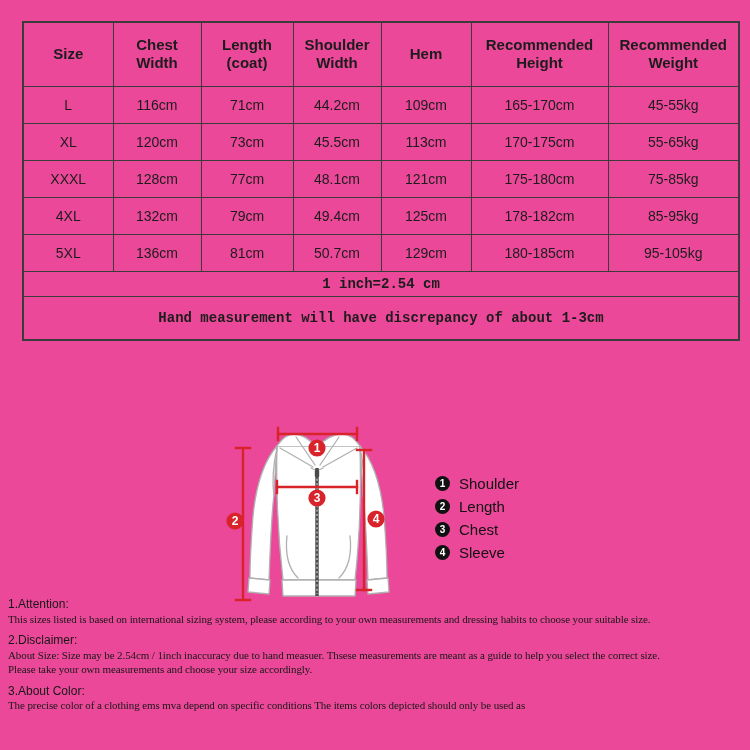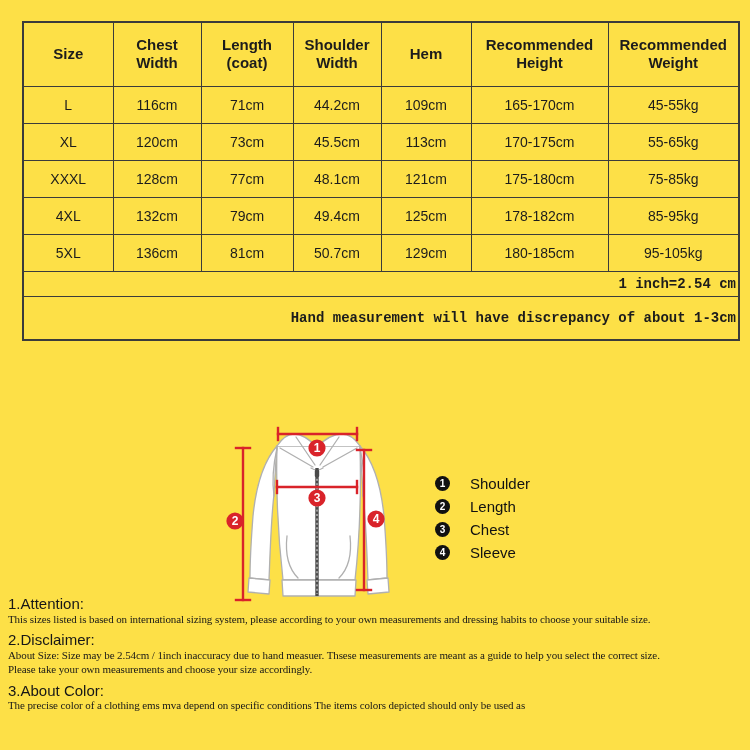--- a/index.html
+++ b/index.html
@@ -1,57 +1,57 @@
 <!DOCTYPE html>
 <html><head>
 <meta charset="utf-8">
 <style>
   * { margin:0; padding:0; box-sizing:border-box; }
   html,body { background:#ffffff; }
   .screen {
-    position:relative; width:750px; height:750px; background:#fde047;
+    position:relative; width:750px; height:750px; background:#ec4899;
     font-family:"Liberation Sans", sans-serif; color:#1c1c1c; overflow:hidden;
   }
 
   
   table.size-table {
     position:absolute; left:22px; top:21px; width:716px;
     border-collapse:collapse; table-layout:fixed;
     border:2px solid #3b3b3b;
   }
   .size-table th, .size-table td {
     border:1px solid #3b3b3b; text-align:center; vertical-align:middle;
     padding:0 2px; color:#1c1c1c;
   }
   .size-table thead th {
     height:64px; font-size:15px; font-weight:bold; line-height:1.25;
   }
   .size-table tbody td { height:37px; font-size:14px; font-weight:normal; }
   .size-table td.note-cell {
-    font-family:"Liberation Mono", monospace; font-weight:bold; font-size:14px;text-align:right;
+    font-family:"Liberation Mono", monospace; font-weight:bold; font-size:14px;
   }
   .size-table tr.note-row-1 td { height:25px; }
   .size-table tr.note-row-2 td { height:44px; }
 
   
   .diagram-svg { position:absolute; left:213px; top:424px; width:200px; height:182px; }
 
   .legend { position:absolute; left:435px; top:475px; }
   .legend-item { display:flex; align-items:center; height:16px; margin-bottom:7px; }
   .legend-dot {
     width:15px; height:15px; border-radius:50%; background:#111111;
     color:#ffffff; font-size:10px; font-weight:bold; line-height:15px;
     text-align:center; flex:0 0 15px;
   }
-  .legend-label { margin-left:20px; font-size:15px; color:#111111; white-space:nowrap; }
+  .legend-label { margin-left:9px; font-size:15px; color:#111111; white-space:nowrap; }
 
   
   .footnotes { position:absolute; left:8px; top:597px; width:740px; }
   .footnote-section { margin-bottom:7px; }
-  .footnote-heading { font-size:15px; line-height:14.5px; color:#171717; white-space:nowrap; }
+  .footnote-heading { font-size:12px; line-height:14.5px; color:#171717; white-space:nowrap; }
   .footnote-line { font-size:11px; line-height:14.5px; letter-spacing:-0.1px; color:#171717; white-space:nowrap;font-family:Liberation Serif, serif; }
 </style>
 </head>
 <body>
 
 <div class="screen">
 
   <table class="size-table">
     <colgroup>
       <col style="width:90px">

